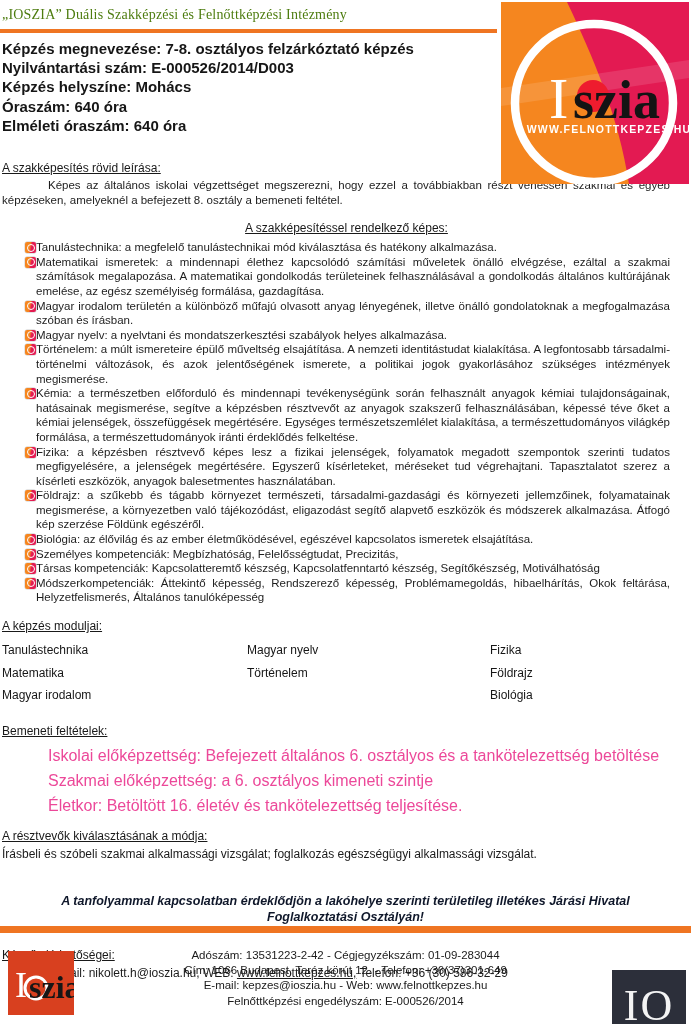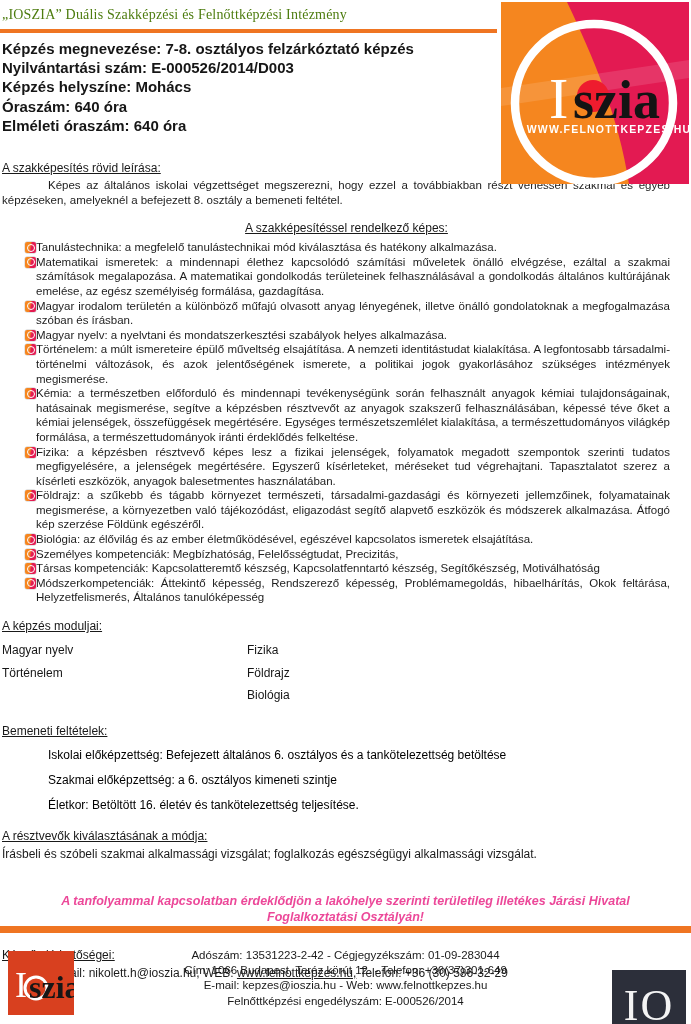--- a/index.html
+++ b/index.html
@@ -50,26 +50,26 @@
   }
   .cap-text {
     font-size:11.5px; line-height:14.6px;
     text-align:justify; color:#1d1d1d; flex:1;
   }
   
   .modules-grid { display:grid; grid-template-columns:245px 243px auto; margin:5px 0 0 2px; }
   .mod-col p { font-size:12px; line-height:22.5px; color:#161616; }
   
   .entry-list { margin:4px 0 0 48px; }
-  .entry-list p { font-size:12px; line-height:25px; color:#000000; }
+  .entry-list p { font-size:16px; line-height:25px; color:#ec4899; }
   .sel-body { margin:3px 21px 0 2px; font-size:12px; line-height:15px; color:#1b1b1b; }
   
   .notice {
     margin:31px 42px 0 42px; text-align:center;
-    font-size:12.5px; line-height:16px; font-weight:bold; font-style:italic; color:#ec4899;
+    font-size:12.5px; line-height:16px; font-weight:bold; font-style:italic; color:#0f172a;
   }
   
   .contact-line { margin:3px 21px 0 48px; font-size:12px; line-height:15px; color:#1b1b1b; }
   .contact-line .weblink { text-decoration:underline; color:#1b1b1b; cursor:pointer; }
   
   .footer-bar { position:absolute; left:0; top:926px; width:691px; height:7px; background:#ef7522; }
   .footer-logo-left  { position:absolute; left:8px;  top:951px; width:66px; height:64px; }
   .footer-logo-right { position:absolute; left:612px; top:970px; width:74px; height:82px; }
   .footer-center {
     position:absolute; left:95px; right:95px; top:948px; text-align:center; color:#1a1a1a;
@@ -160,20 +160,25 @@
       </div>
     <div class="cap-item">
         <span class="bullet"></span>
         <div class="cap-text">Módszerkompetenciák: Áttekintő képesség, Rendszerező képesség, Problémamegoldás, hibaelhárítás, Okok feltárása, Helyzetfelismerés, Általános tanulóképesség</div>
       </div>
   </div>
 
   <div class="sec-heading h-mod">A képzés moduljai:</div>
   <div class="modules-grid">
     <div class="mod-col">
+      <p>Tanulástechnika</p>
+      <p>Matematika</p>
+      <p>Magyar irodalom</p>
+    </div>
+    <div class="mod-col">
       <p>Magyar nyelv</p>
       <p>Történelem</p>
     </div>
     <div class="mod-col">
       <p>Fizika</p>
       <p>Földrajz</p>
       <p>Biológia</p>
     </div>
   </div>
 

